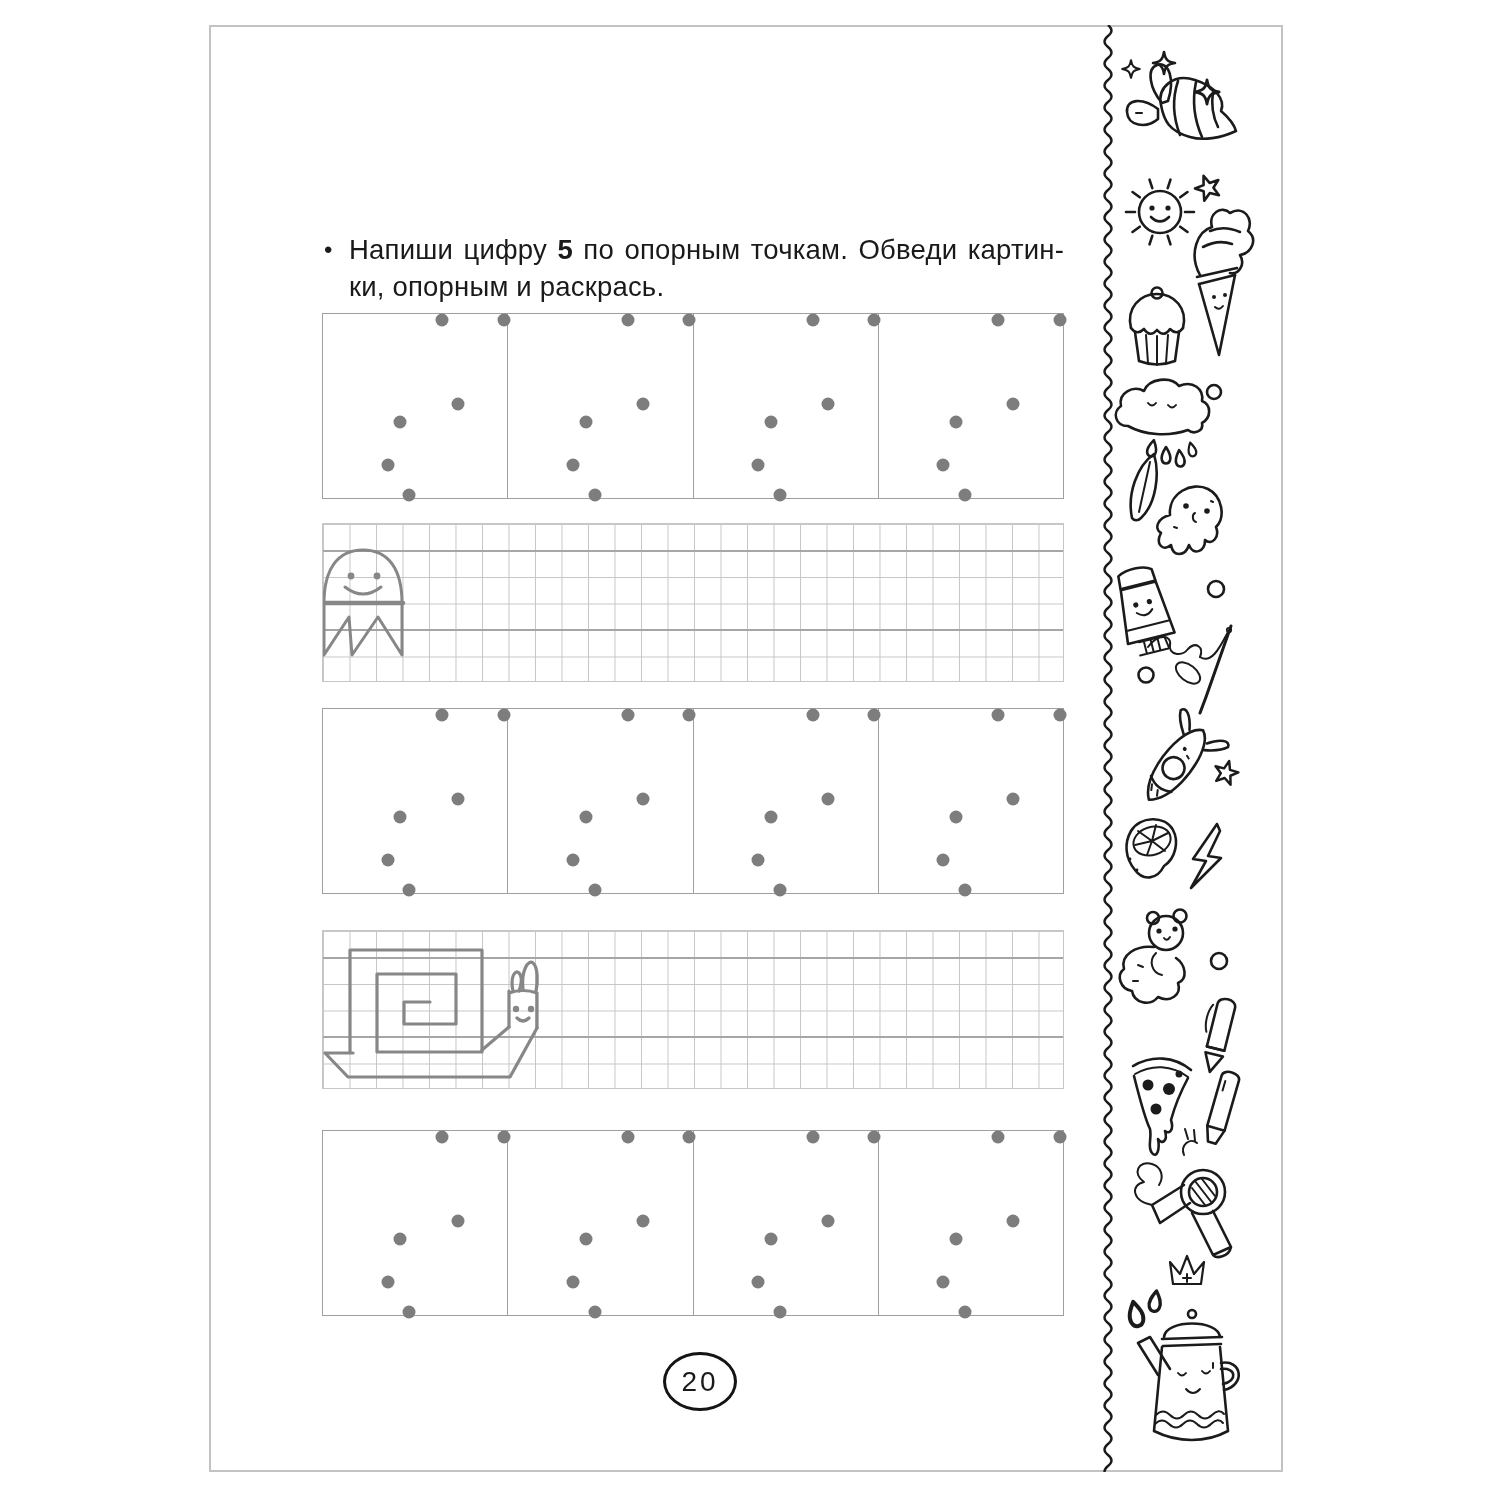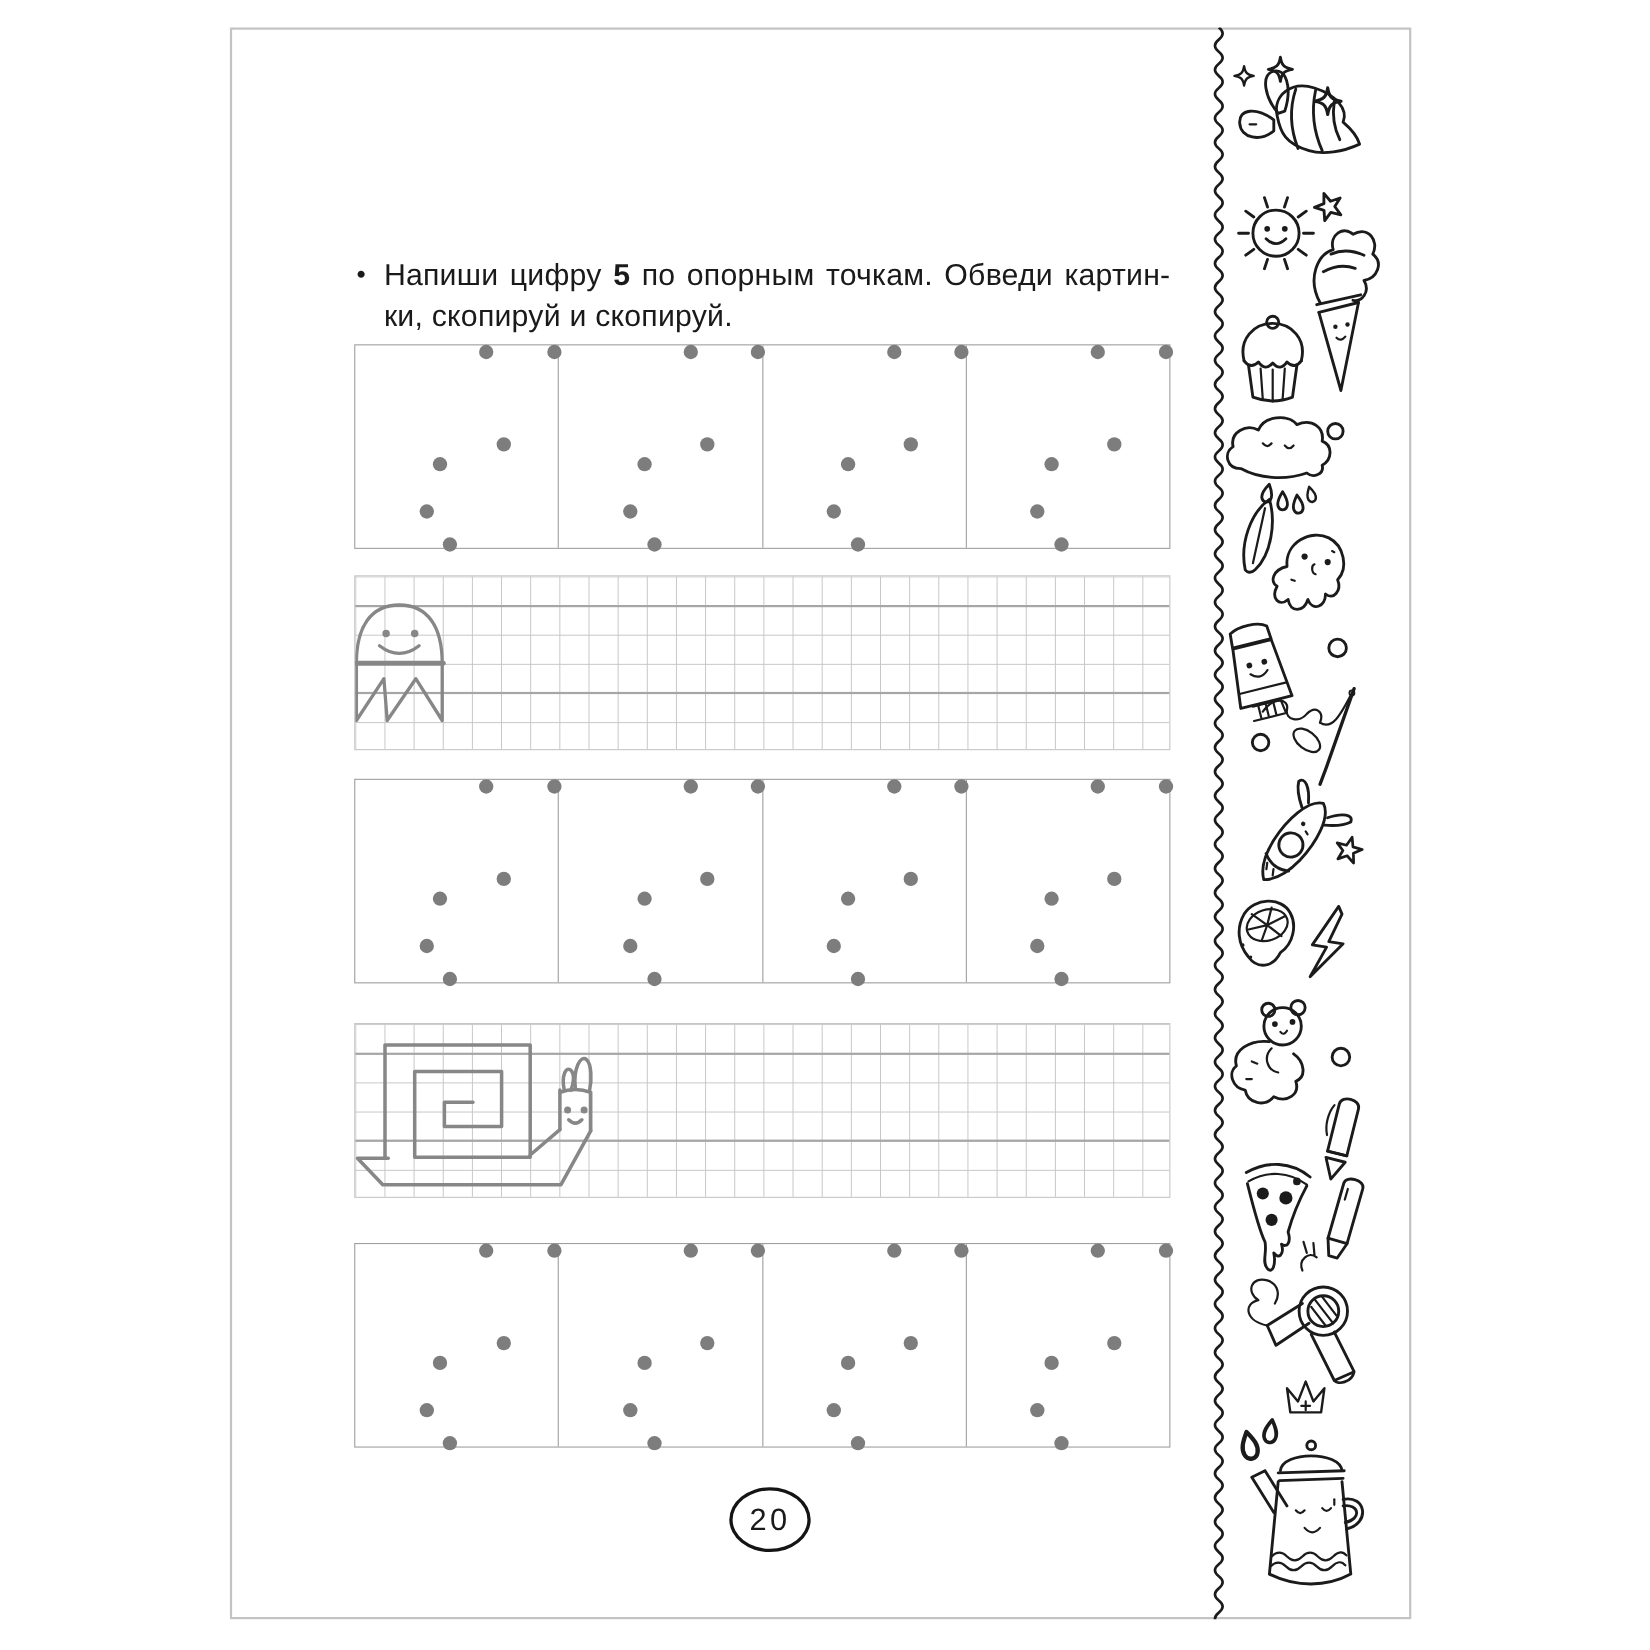--- a/index.html
+++ b/index.html
@@ -39,21 +39,21 @@
 </head>
 <body>
 
 <div>
   <div class="page-border"></div>
 
   <div class="instruction">
     <span class="bullet">•</span>
     <div class="lines">
       <div class="l1"><span>Напиши цифру </span><b>5</b><span> по опорным точкам. Обведи картин-</span></div>
-      <div class="l2">ки, скопируй и скопируй.</div>
+      <div class="l2">ки, опорным и раскрась.</div>
     </div>
   </div>
 
   <div class="dots-row" style="top:313px">
       <div class="dot-box">
         <span class="dot" style="left: 64.8%; top: 3%; background: rgb(125, 125, 125);"></span>
         <span class="dot" style="left: 98.2%; top: 3%; background: rgb(125, 125, 125);"></span>
         <span class="dot" style="left: 73.1%; top: 48.7%; background: rgb(125, 125, 125);"></span>
         <span class="dot" style="left: 42%; top: 58.9%; background: rgb(125, 125, 125);"></span>
         <span class="dot" style="left: 35.1%; top: 81.8%; background: rgb(125, 125, 125);"></span>

